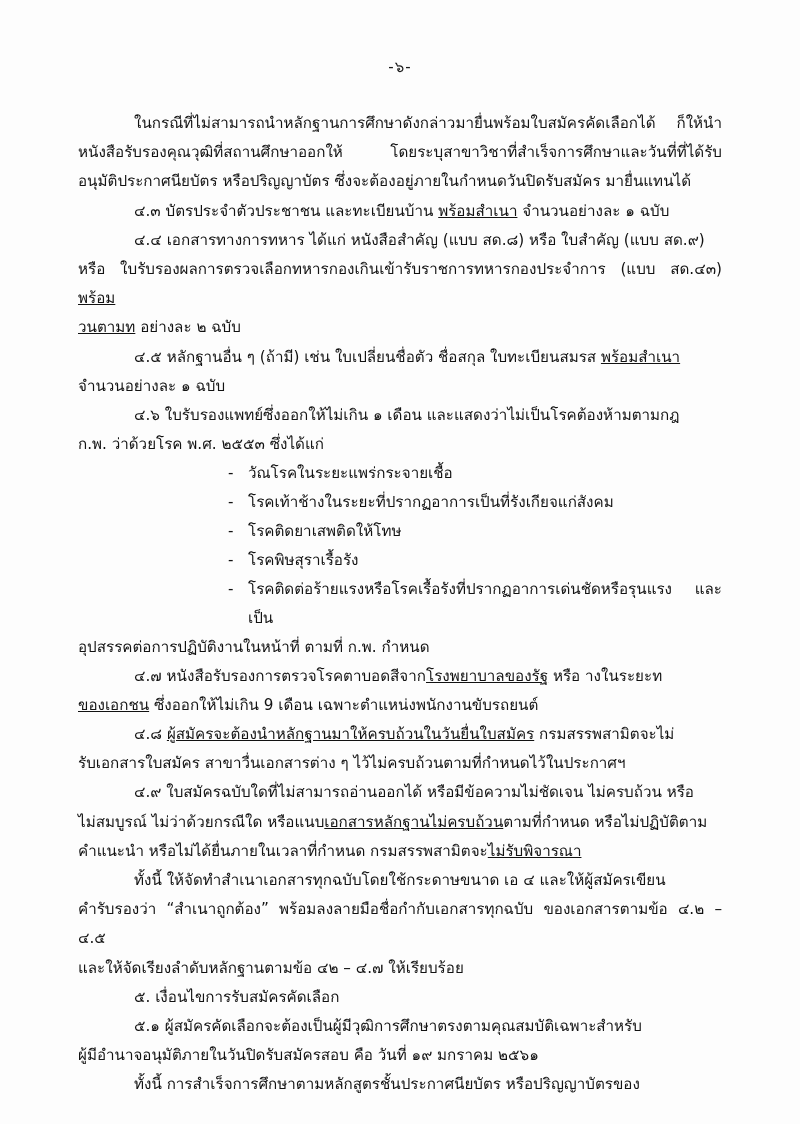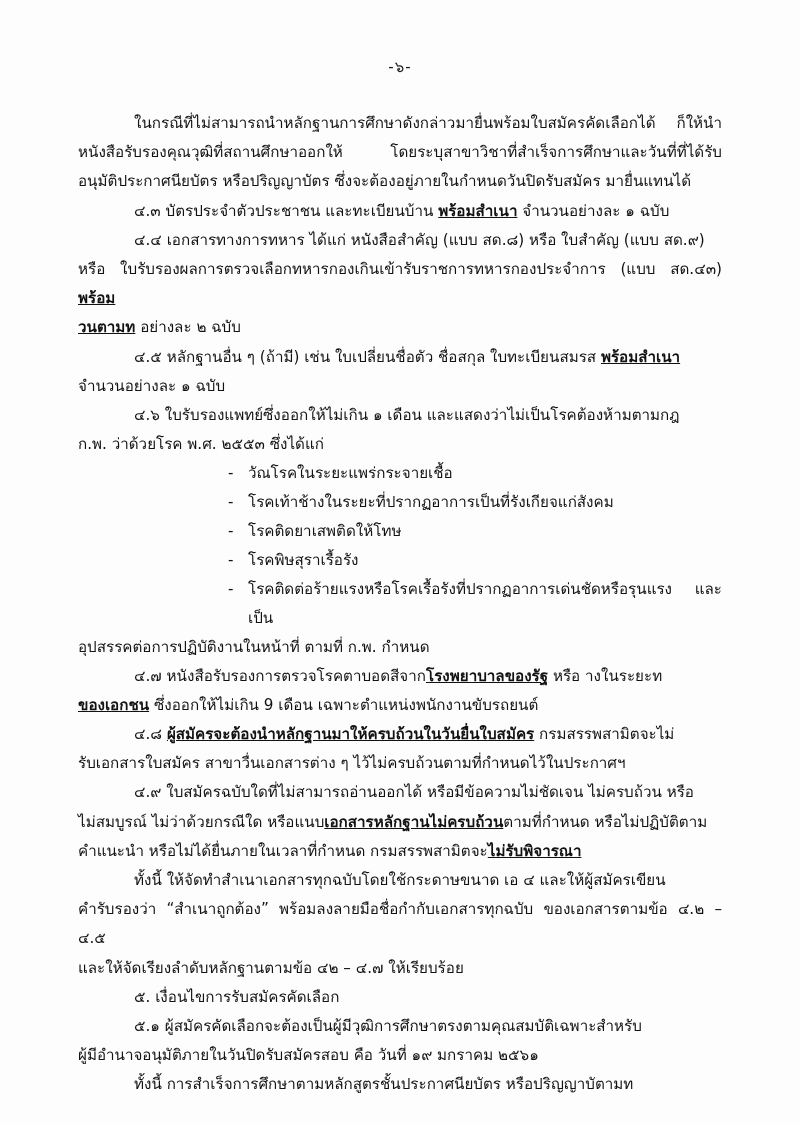--- a/index.html
+++ b/index.html
@@ -38,21 +38,21 @@
     color: #121212;
   }
   p {
     margin: 0 0 0 0;
   }
   .indent {
     text-indent: 56px;
   }
   .u {
     text-decoration: underline;
-    font-weight: bold;
+    font-weight: normal;
   }
   .bullets {
     margin: 0;
     padding: 0;
     list-style: none;
   }
   .bullets li {
     font-size: 15.2px;
     line-height: 1.9;
     padding-left: 170px;
@@ -117,17 +117,17 @@
         <p class="cont"><span>รับเอกสารใบสมัคร สาขาวื่นเอกสารต่าง ๆ ไว้ไม่ครบถ้วนตามที่กำหนดไว้ในประกาศฯ</span></p>
         <p class="indent"><span>๔.๙ ใบสมัครฉบับใดที่ไม่สามารถอ่านออกได้ หรือมีข้อความไม่ชัดเจน ไม่ครบถ้วน หรือ</span></p>
         <p class="cont"><span>ไม่สมบูรณ์ ไม่ว่าด้วยกรณีใด หรือแนบ</span><span class="u">เอกสารหลักฐานไม่ครบถ้วน</span><span>ตามที่กำหนด หรือไม่ปฏิบัติตาม</span></p>
         <p class="cont"><span>คำแนะนำ หรือไม่ได้ยื่นภายในเวลาที่กำหนด กรมสรรพสามิตจะ</span><span class="u">ไม่รับพิจารณา</span></p>
         <p class="indent"><span>ทั้งนี้  ให้จัดทำสำเนาเอกสารทุกฉบับโดยใช้กระดาษขนาด เอ ๔ และให้ผู้สมัครเขียน</span></p>
         <p class="cont"><span>คำรับรองว่า “สำเนาถูกต้อง” พร้อมลงลายมือชื่อกำกับเอกสารทุกฉบับ ของเอกสารตามข้อ ๔.๒ – ๔.๕</span></p>
         <p class="cont"><span>และให้จัดเรียงลำดับหลักฐานตามข้อ ๔๒ – ๔.๗ ให้เรียบร้อย</span></p>
         <p class="indent"><span>๕. เงื่อนไขการรับสมัครคัดเลือก</span></p>
         <p class="indent"><span>๕.๑ ผู้สมัครคัดเลือกจะต้องเป็นผู้มีวุฒิการศึกษาตรงตามคุณสมบัติเฉพาะสำหรับ</span></p>
         <p class="cont"><span>ผู้มีอำนาจอนุมัติภายในวันปิดรับสมัครสอบ คือ วันที่ ๑๙ มกราคม ๒๕๖๑</span></p>
-        <p class="indent"><span>ทั้งนี้  การสำเร็จการศึกษาตามหลักสูตรชั้นประกาศนียบัตร หรือปริญญาบัตามท</span></p>
+        <p class="indent"><span>ทั้งนี้  การสำเร็จการศึกษาตามหลักสูตรชั้นประกาศนียบัตร หรือปริญญาบัตรของ</span></p>
       </div>
 
   </div>
 </div>
 
 </body></html>

